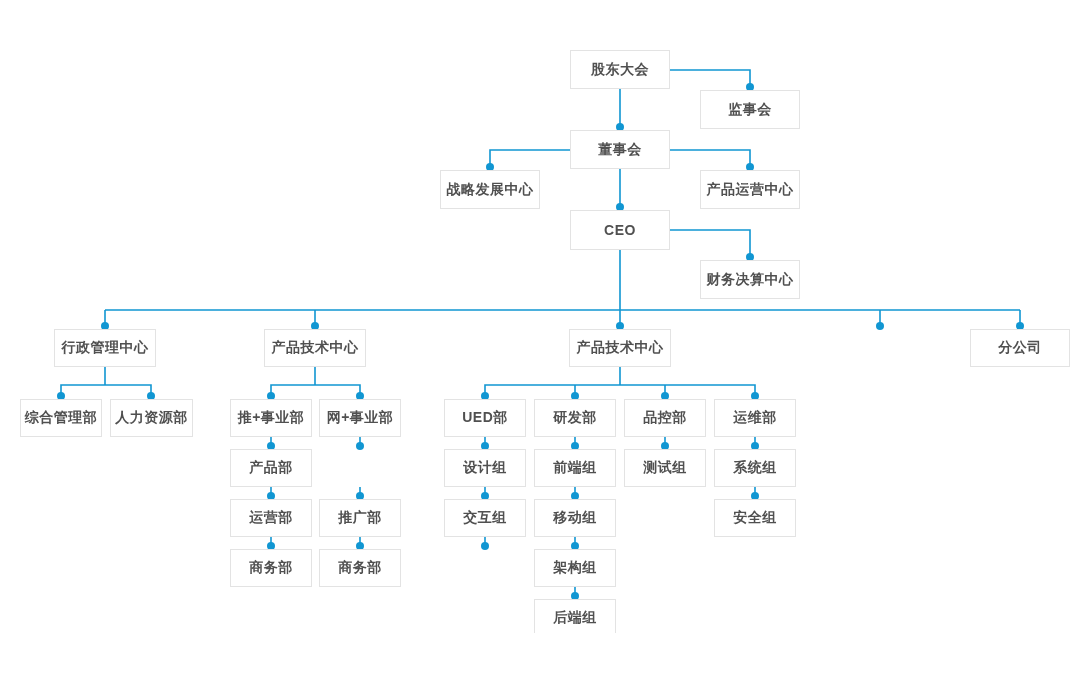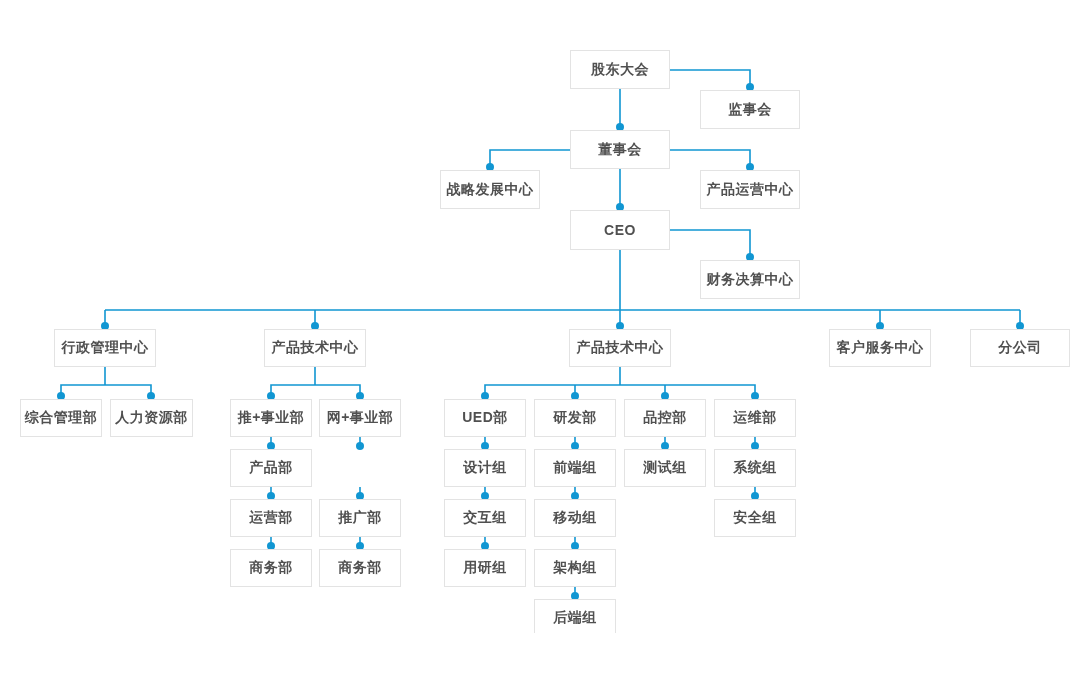--- a/index.html
+++ b/index.html
@@ -131,21 +131,20 @@
   <div class="node" style="left:700px;top:90px;width:100px;height:39px">监事会</div>
   <div class="node" style="left:570px;top:130px;width:100px;height:39px">董事会</div>
   <div class="node" style="left:440px;top:170px;width:100px;height:39px">战略发展中心</div>
   <div class="node" style="left:700px;top:170px;width:100px;height:39px">产品运营中心</div>
   <div class="node" style="left:570px;top:210px;width:100px;height:40px">CEO</div>
   <div class="node" style="left:700px;top:260px;width:100px;height:39px">财务决算中心</div>
 
   <div class="node" style="left:54px;top:329px;width:102px;height:38px">行政管理中心</div>
   <div class="node" style="left:264px;top:329px;width:102px;height:38px">产品技术中心</div>
   <div class="node" style="left:569px;top:329px;width:102px;height:38px">产品技术中心</div>
-  <div class="node" style="left:829px;top:329px;width:102px;height:38px">客户服务中心</div>
   <div class="node" style="left:970px;top:329px;width:100px;height:38px">分公司</div>
 
   <div class="node" style="left:20px;top:399px;width:82px;height:38px">综合管理部</div>
   <div class="node" style="left:110px;top:399px;width:83px;height:38px">人力资源部</div>
   <div class="node" style="left:230px;top:399px;width:82px;height:38px">推+事业部</div>
   <div class="node" style="left:319px;top:399px;width:82px;height:38px">网+事业部</div>
   <div class="node" style="left:444px;top:399px;width:82px;height:38px">UED部</div>
   <div class="node" style="left:534px;top:399px;width:82px;height:38px">研发部</div>
   <div class="node" style="left:624px;top:399px;width:82px;height:38px">品控部</div>
   <div class="node" style="left:714px;top:399px;width:82px;height:38px">运维部</div>
@@ -157,18 +156,17 @@
   <div class="node" style="left:714px;top:449px;width:82px;height:38px">系统组</div>
 
   <div class="node" style="left:230px;top:499px;width:82px;height:38px">运营部</div>
   <div class="node" style="left:319px;top:499px;width:82px;height:38px">推广部</div>
   <div class="node" style="left:444px;top:499px;width:82px;height:38px">交互组</div>
   <div class="node" style="left:534px;top:499px;width:82px;height:38px">移动组</div>
   <div class="node" style="left:714px;top:499px;width:82px;height:38px">安全组</div>
 
   <div class="node" style="left:230px;top:549px;width:82px;height:38px">商务部</div>
   <div class="node" style="left:319px;top:549px;width:82px;height:38px">商务部</div>
-  <div class="node" style="left:444px;top:549px;width:82px;height:38px">用研组</div>
   <div class="node" style="left:534px;top:549px;width:82px;height:38px">架构组</div>
 
   <div class="node" style="left:534px;top:599px;width:82px;height:38px">后端组</div>
 
 </div>
 
 </body></html>

